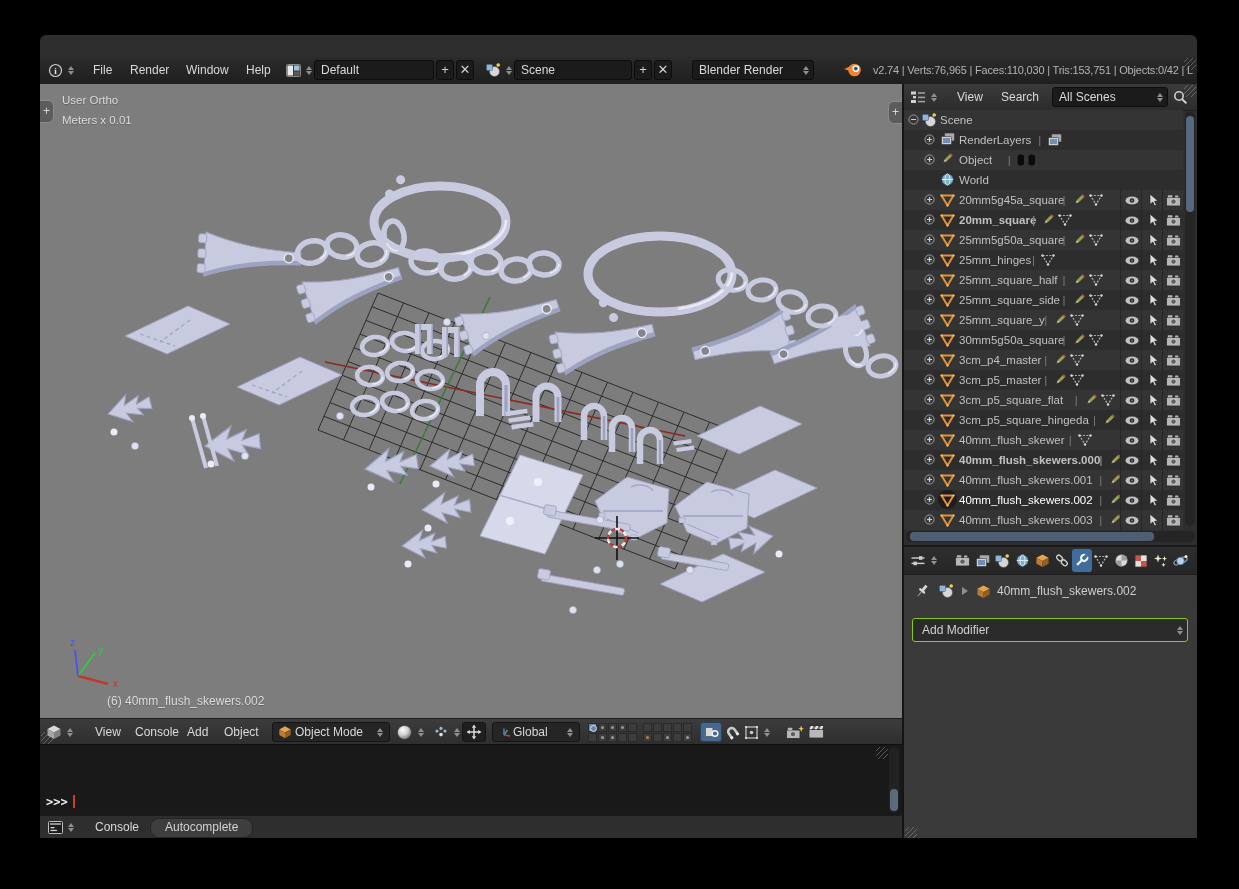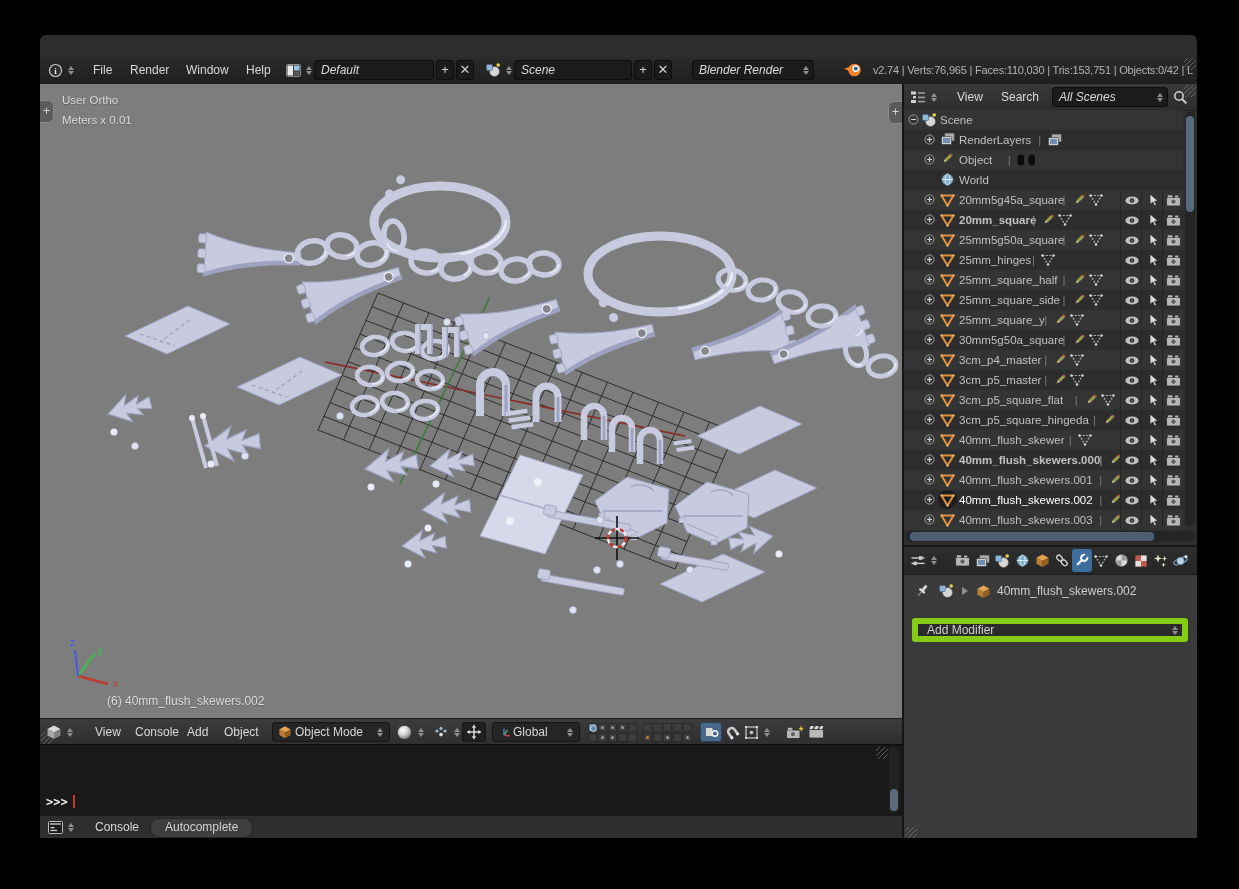--- a/index.html
+++ b/index.html
@@ -15,21 +15,21 @@
   .tl{position:absolute;top:4px;width:12px;height:12px;border-radius:50%;
       background:#c9c9c9;border:1px solid #9b9b9b;box-sizing:border-box;}
   #title-wrap{left:0;top:0;width:1157px;height:22px;display:flex;align-items:center;justify-content:center;
               color:#777;font-size:12px;gap:5px;}
   
   #infobar{left:0;top:22px;width:1157px;height:27px;background:linear-gradient(#2b2b2b,#1f1f1f);
            border-bottom:1px solid #101010;}
   .menu-lbl{position:absolute;top:0;height:20px;line-height:26px;color:#d9d9d9;cursor:default;}
   .field{position:absolute;top:3px;height:20px;background:#1b1b1b;border:1px solid #0d0d0d;
          border-radius:3px;color:#dadada;display:flex;align-items:center;box-sizing:border-box;}
-  .field .ftxt{padding:0 6px;white-space:nowrap;overflow:hidden;font-style:italic;}
+  .field .ftxt{padding:0 6px;white-space:nowrap;overflow:hidden;}
   .sq-btn{position:absolute;top:3px;height:20px;width:18px;background:#1b1b1b;border:1px solid #0d0d0d;
           border-radius:3px;color:#cfcfcf;text-align:center;line-height:18px;box-sizing:border-box;font-size:13px;}
   .arr{display:inline-block;width:9px;margin:0 3px;}
   .arr i{display:block;width:0;height:0;border-left:3.5px solid transparent;border-right:3.5px solid transparent;margin:1px auto;}
   .arr .up{border-bottom:4px solid #8f8f8f;}
   .arr .dn{border-top:4px solid #8f8f8f;}
   #stats{position:absolute;left:833px;top:0;width:324px;height:26px;line-height:26px;
          color:#b2b2b2;font-size:11px;letter-spacing:-0.2px;white-space:nowrap;overflow:hidden;}
   
   #viewport{left:0;top:49px;width:862px;height:634px;background:#7d7d7d;overflow:hidden;border-right:2px solid #151515;}
@@ -88,21 +88,21 @@
   #ol-hthumb{position:absolute;left:4px;top:1px;width:244px;height:9px;background:#4e5f73;border-radius:4px;}
   
   #props{left:0;top:461px;width:293px;height:293px;background:#3a3a3a;border-top:2px solid #191919;}
   #props-header{position:absolute;left:0;top:0;width:293px;height:27px;background:linear-gradient(#2e2e2e,#262626);
                 border-bottom:1px solid #1c1c1c;}
   #props-tabs{position:absolute;left:49px;top:2px;display:flex;}
   .ptab{width:19.8px;height:23px;display:flex;align-items:center;justify-content:center;border-radius:3px;}
   .ptab.active{background:#3d6e9e;}
   #breadcrumb{position:absolute;left:0;top:27px;width:293px;height:34px;}
   #add-modifier{position:absolute;left:8px;top:71px;width:276px;height:24px;background:#2b2b2b;
-                border:6px solid #84cc16;border-radius:3px;box-sizing:border-box;display:flex;align-items:center;color:#d0d0d0;}
+                border:1px solid #84cc16;border-radius:3px;box-sizing:border-box;display:flex;align-items:center;color:#d0d0d0;}
   #add-modifier .ftxt{padding-left:9px;flex:1;}
   .gripper{position:absolute;width:12px;height:12px;opacity:.5;
            background:repeating-linear-gradient(135deg,transparent 0 2.5px,#9a9a9a 2.5px 3.5px);}
   svg{display:block;}
 </style>
 </head>
 <body>
 
 <div id="stage">
   <div id="mac-window" class="abs">

